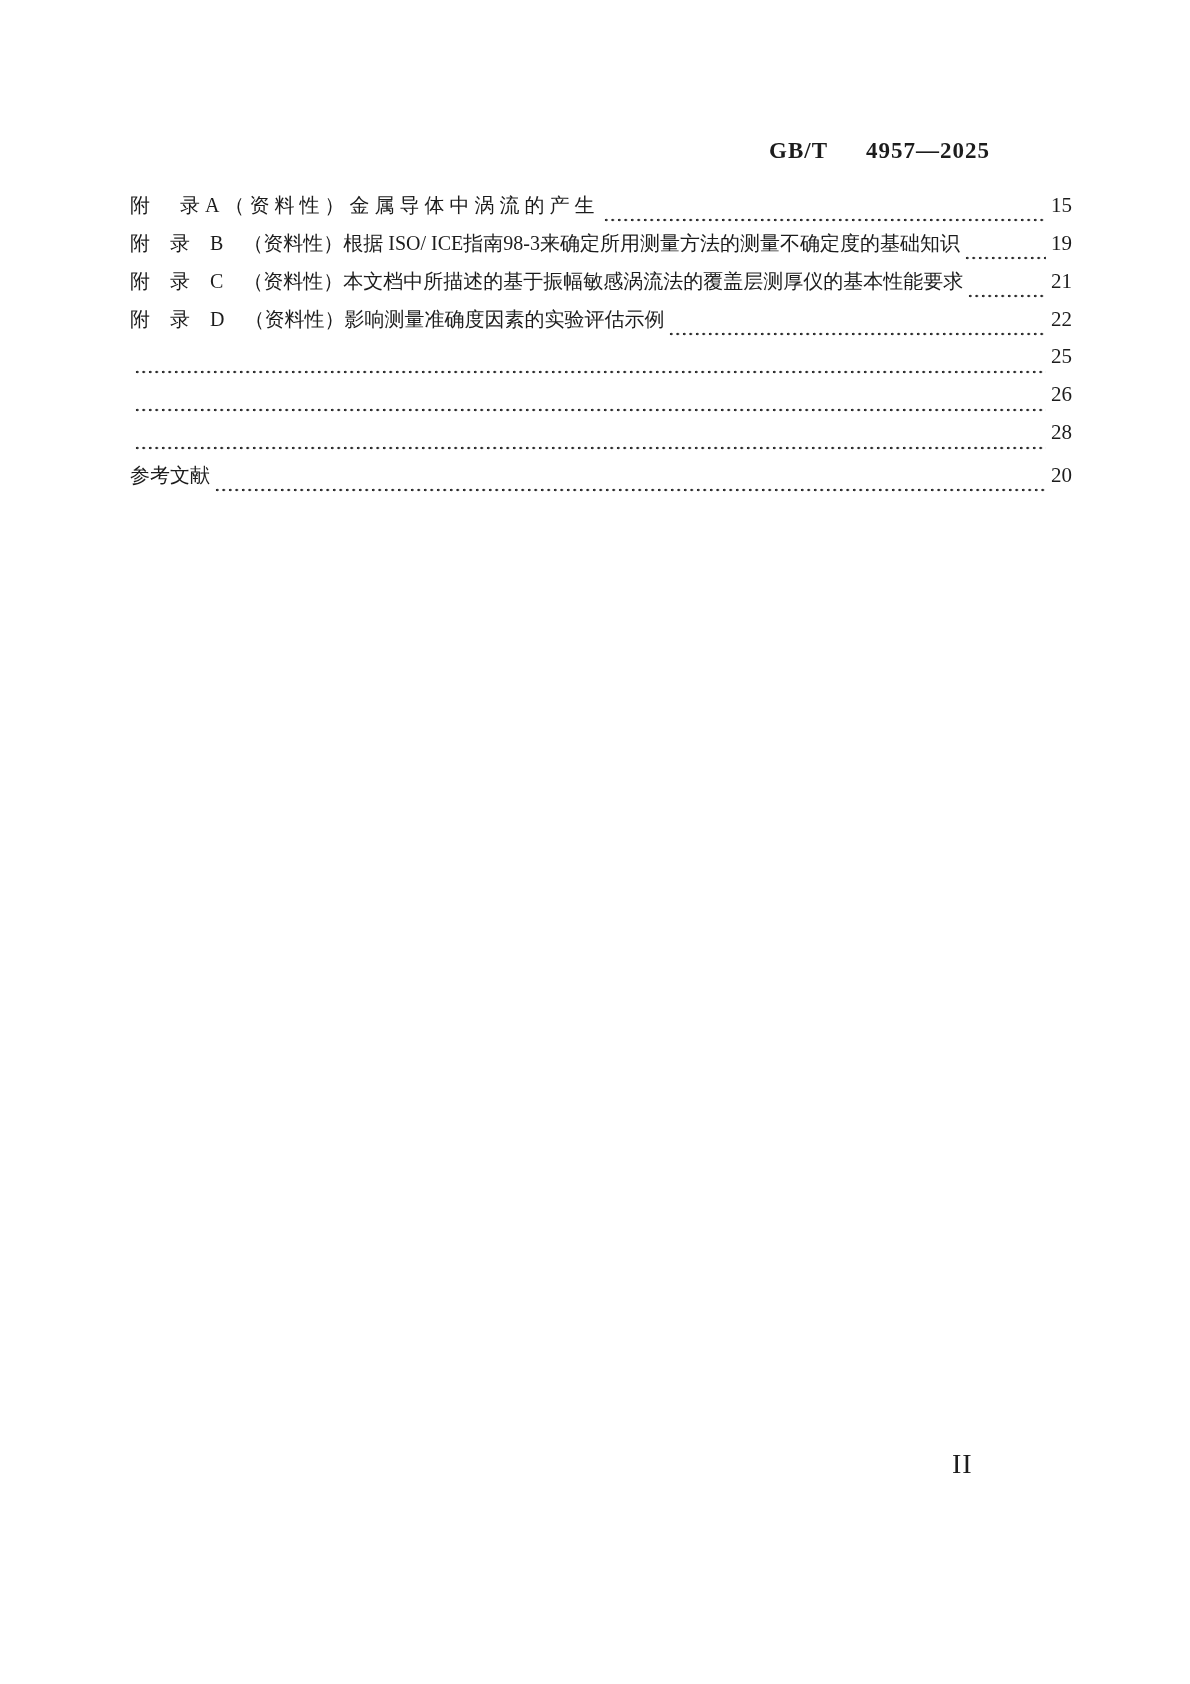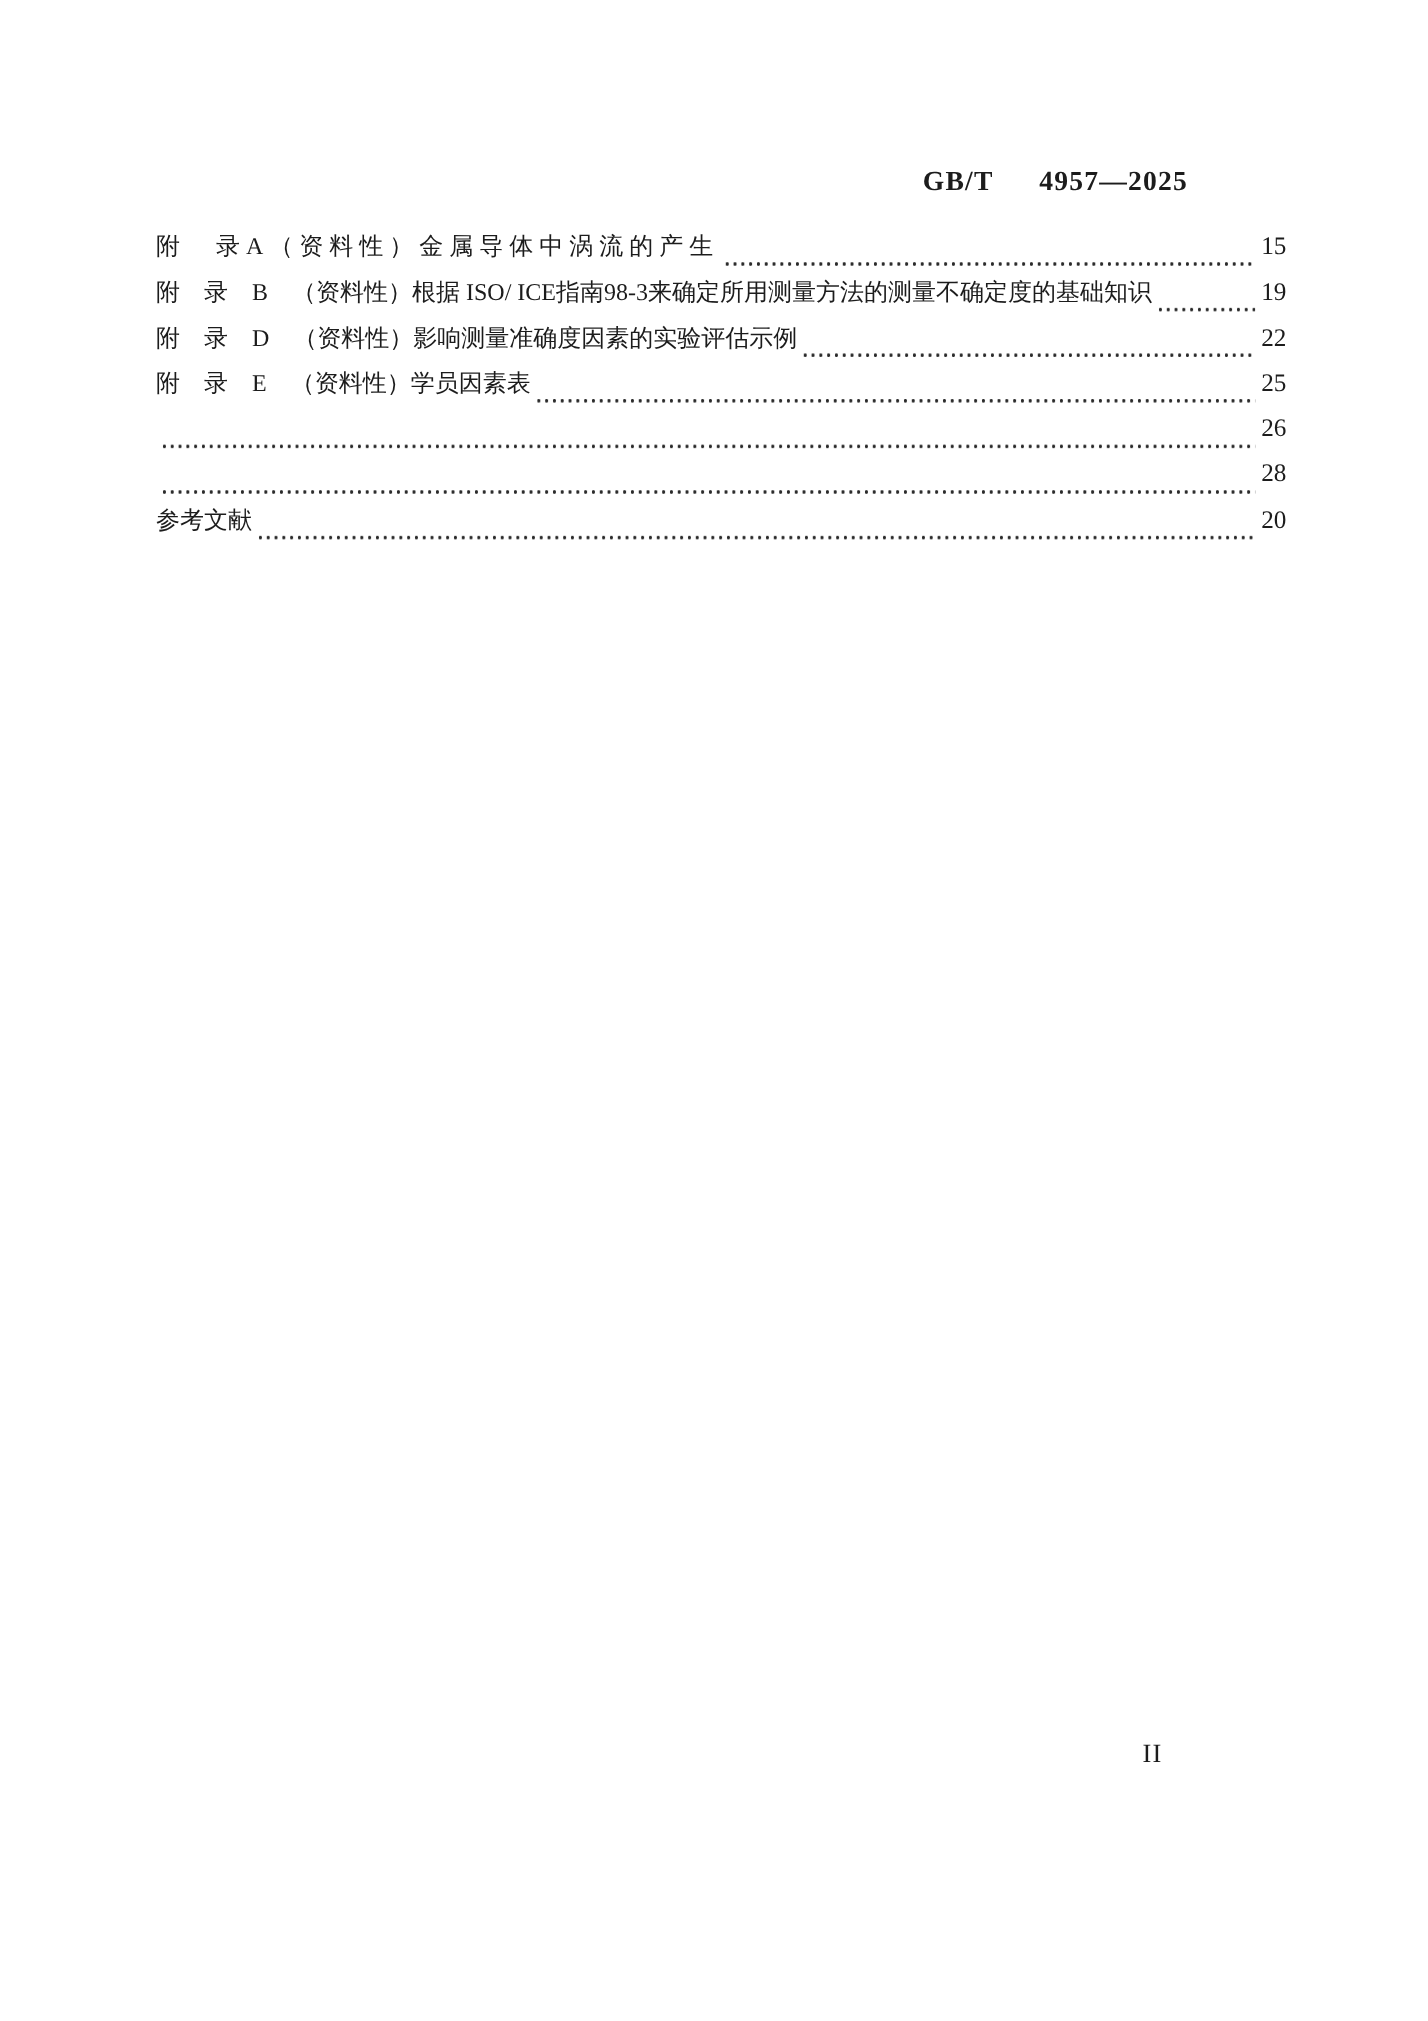--- a/index.html
+++ b/index.html
@@ -65,21 +65,21 @@
     font-size: 21px;
   }
   
   .toc-row:nth-child(8) { margin-top: 4px; }
 
   
   .page-footer {
     position: absolute;
     top: 1448px;
     left: 952px;
-    font-size: 22px;
+    font-size: 28px;
     letter-spacing: 1px;
   }
 </style>
 </head>
 <body>
 
 <div class="page">
 
   <div class="doc-header">
     <span class="std-code">GB/T</span><span class="std-num">4957—2025</span>
@@ -92,29 +92,33 @@
       <span class="toc-leader"></span>
       <span class="toc-page-num">15</span>
     </div>
 
     <div class="toc-row">
       <span class="toc-label">附　录　B　（资料性）根据 ISO/ ICE指南98-3来确定所用测量方法的测量不确定度的基础知识</span>
       <span class="toc-leader"></span>
       <span class="toc-page-num">19</span>
     </div>
 
+    <div class="toc-row">
+      <span class="toc-label">附　录　C　（资料性）本文档中所描述的基于振幅敏感涡流法的覆盖层测厚仪的基本性能要求</span>
+      <span class="toc-leader"></span>
+      <span class="toc-page-num">21</span>
+    </div>
 
     <div class="toc-row">
       <span class="toc-label">附　录　D　（资料性）影响测量准确度因素的实验评估示例</span>
       <span class="toc-leader"></span>
       <span class="toc-page-num">22</span>
     </div>
 
     <div class="toc-row">
-      <span class="toc-label">附　录　E　（资料性）学员因素表</span>
       <span class="toc-leader"></span>
       <span class="toc-page-num">25</span>
     </div>
 
     <div class="toc-row">
       <span class="toc-leader"></span>
       <span class="toc-page-num">26</span>
     </div>
 
     <div class="toc-row">

